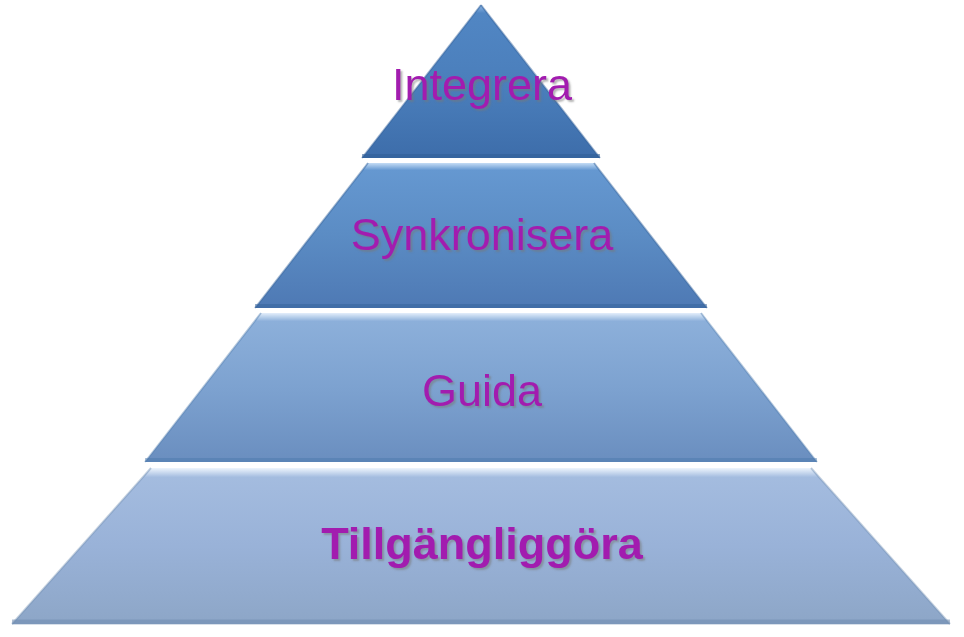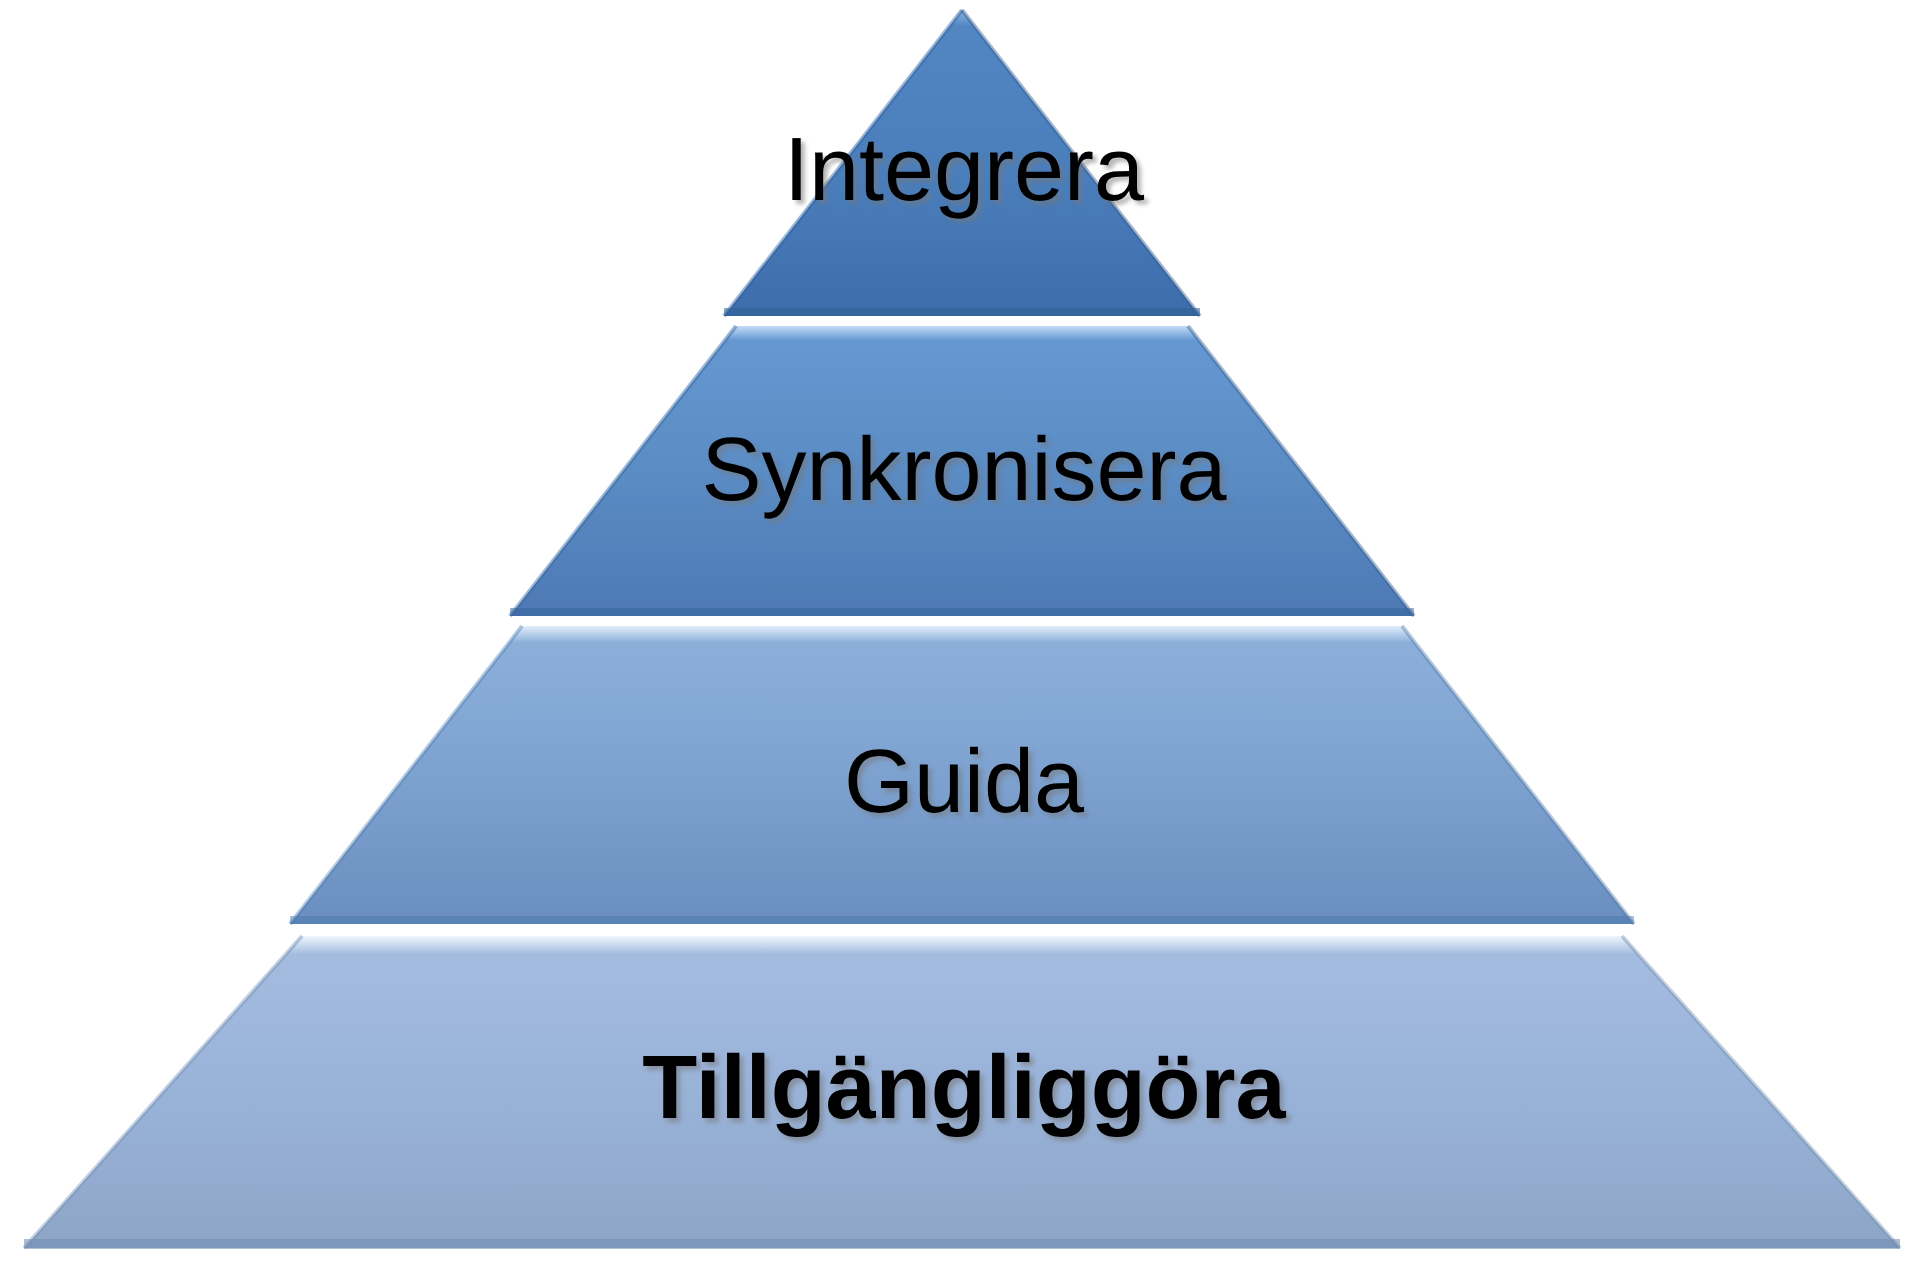--- a/index.html
+++ b/index.html
@@ -33,21 +33,21 @@
     left: 0;
     top: 0;
     width: 964px;
     height: 637px;
     pointer-events: none;
   }
   .tier-label {
     position: absolute;
     width: 100%;
     text-align: center;
-    color: #000000;
+    color: #a21caf;
     font-family: "Liberation Sans", sans-serif;
     font-weight: 400;
     line-height: 1;
     white-space: nowrap;
     text-shadow: 2px 2px 2px rgba(120,120,120,0.55);
   }
   #tier-label-1 { top: 62px;  font-size: 45px; }
   #tier-label-2 { top: 212px; font-size: 45px; }
   #tier-label-3 { top: 368px; font-size: 45px; }
   #tier-label-4 { top: 521px; font-size: 45px; font-weight: bold; }

